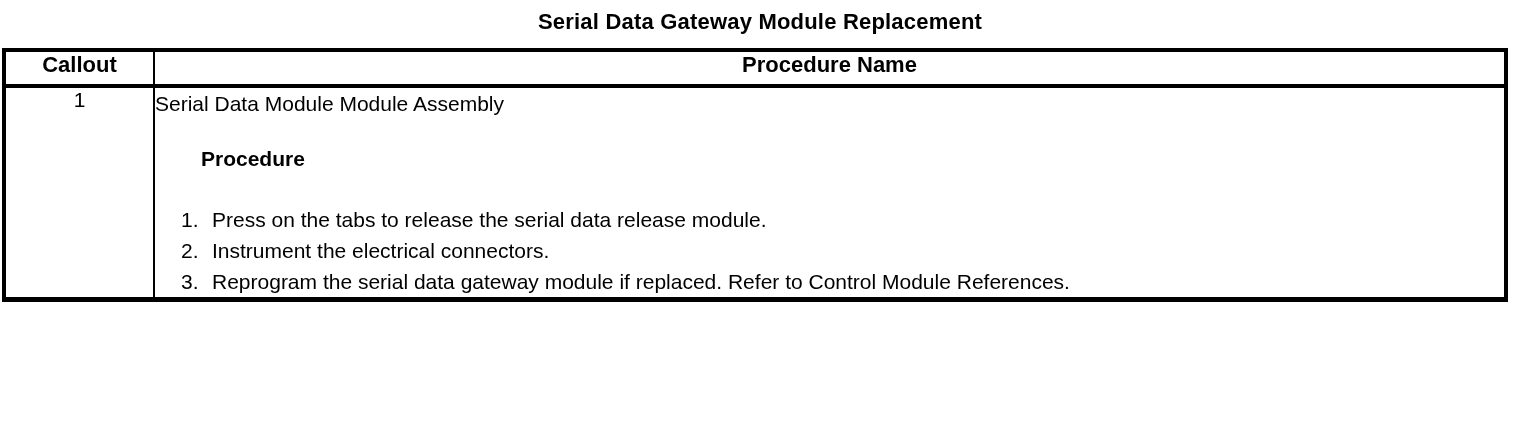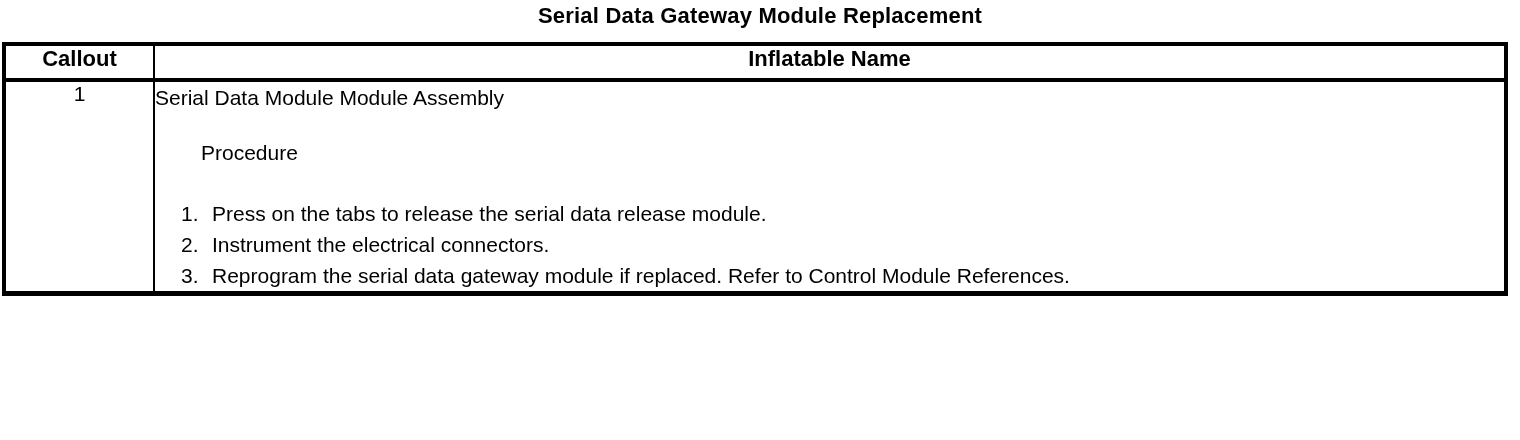--- a/index.html
+++ b/index.html
@@ -11,21 +11,21 @@
     width: 1520px;
     height: 440px;
     font-family: "Liberation Sans", sans-serif;
     color: #000000;
     overflow: hidden;
   }
   .page-title {
     text-align: center;
     font-weight: bold;
     font-size: 22px;
-    padding-top: 3px;
+    padding-top: 9px;
     letter-spacing: 0.2px;
   }
   table.doc-table {
     border-collapse: collapse;
     table-layout: fixed;
     width: 1506px;
     margin: 13px 0 0 2px;
   }
   table.doc-table th,
   table.doc-table td {
@@ -68,21 +68,21 @@
   td.component-cell {
     height: 206px;
     font-size: 21px;
     padding: 4px 6px 6px 6px;
   }
   .component-title {
     margin-top: 2px;
     line-height: 27px;
   }
   .procedure-heading {
-    font-weight: normal;
+    font-weight: bold;
     font-size: 21px;
     margin: 30px 0 0 46px;
   }
   ol.steps {
     list-style: none;
     margin: 33px 0 0 26px;
     padding: 0;
   }
   ol.steps li {
     display: flex;
@@ -102,21 +102,21 @@
 <div class="page-title">Serial Data Gateway Module Replacement</div>
 
 <table class="doc-table">
   <colgroup>
     <col class="col-callout">
     <col>
   </colgroup>
   <thead>
     <tr>
       <th>Callout</th>
-      <th>Inflatable Name</th>
+      <th>Procedure Name</th>
     </tr>
   </thead>
   <tbody>
     <tr>
       <td class="callout-cell">1</td>
       <td class="component-cell">
         <div class="component-title">Serial Data Module Module Assembly</div>
         <div class="procedure-heading">Procedure</div>
         <ol class="steps">
           <li>

